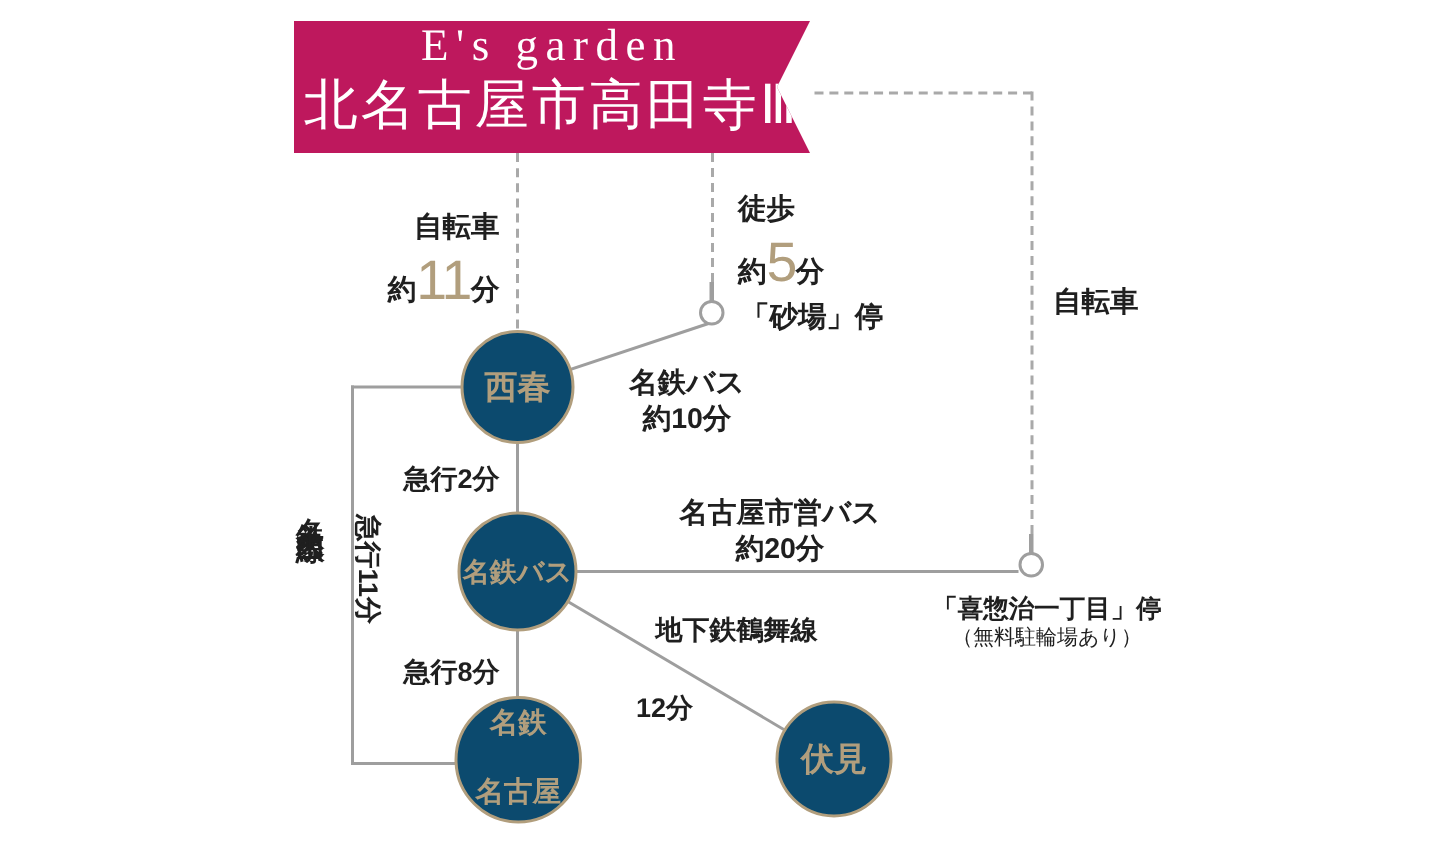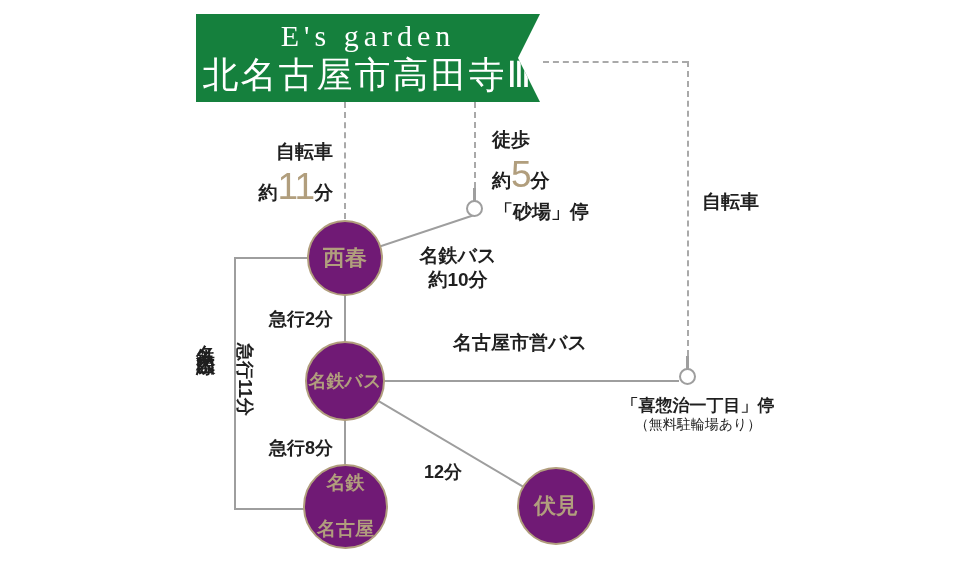--- a/index.html
+++ b/index.html
@@ -3,40 +3,40 @@
 <meta charset="utf-8">
 <style>
   html,body{margin:0;padding:0;background:#fff;}
   #stage{
     position:relative;width:954px;height:565px;background:#fff;overflow:hidden;
     font-family:"Liberation Sans",sans-serif;color:#1f1f1f;
   }
   
   .banner{
     position:absolute;left:196px;top:14px;width:344px;height:88px;
-    background:#15803d;color:#fff;z-index:3;
+    background:#be185d;color:#fff;z-index:3;
     clip-path:polygon(0 0,100% 0,calc(100% - 22px) 50%,100% 100%,0 100%);
-    display:flex;flex-direction:column;align-items:center;justify-content:center;
+    display:flex;flex-direction:column;align-items:center;justify-content:flex-start;
     font-family:"Liberation Serif",serif;
   }
   .banner .title{font-size:30px;letter-spacing:5px;line-height:1.1;}
   .banner .subtitle{font-size:36px;letter-spacing:2px;line-height:1.2;margin-top:2px;}
   
   .dash-v{position:absolute;width:0;border-left:2px dashed #a9a9a9;z-index:1;}
   .dash-h{position:absolute;height:0;border-top:2px dashed #a9a9a9;z-index:1;}
   .solid{position:absolute;height:2px;background:#9e9e9e;z-index:1;transform-origin:0 0;}
   .vline{position:absolute;width:2px;background:#9e9e9e;z-index:1;}
   .bracket{position:absolute;left:234px;top:257px;width:73px;height:249px;z-index:1;
     border-left:2px solid #9e9e9e;border-top:2px solid #9e9e9e;border-bottom:2px solid #9e9e9e;}
   
   .stop-stem{position:absolute;width:2.5px;background:#9e9e9e;z-index:2;}
   .stop-circle{position:absolute;width:17px;height:17px;border:2.5px solid #9e9e9e;
     border-radius:50%;background:#fff;box-sizing:border-box;z-index:2;}
   
-  .station{position:absolute;border:2.5px solid #b19e7d;border-radius:50%;background:#701a75;
+  .station{position:absolute;border:2.5px solid #b19e7d;border-radius:50%;background:#0c4a6e;
     color:#b19e7d;display:flex;flex-direction:column;align-items:center;justify-content:center;
     text-align:right;font-weight:700;z-index:2;box-sizing:border-box;}
   
   .lbl{position:absolute;font-weight:700;font-size:19px;z-index:3;line-height:1.25;}
   .lbl .sm{font-size:19px;}
   .lbl .big{font-size:37px;color:#b19e7d;font-weight:400;letter-spacing:-1px;}
   .center{text-align:center;}
   .right{text-align:right;}
   .vert{writing-mode:vertical-rl;letter-spacing:3px;}
   .rot90{transform:rotate(90deg);transform-origin:0 0;white-space:nowrap;}
@@ -91,22 +91,24 @@
 
   <div class="lbl center" style="left:408px;top:244px;width:100px;">
     <div>名鉄バス</div>
     <div>約10分</div>
   </div>
 
   <div class="lbl right" style="left:250px;top:308px;width:83px;font-size:18px;">急行2分</div>
 
   <div class="lbl center" style="left:430px;top:331px;width:180px;">
     <div>名古屋市営バス</div>
+    <div>約20分</div>
   </div>
 
+  <div class="lbl" style="left:437px;top:409px;font-size:18px;">地下鉄鶴舞線</div>
   <div class="lbl" style="left:424px;top:461px;font-size:18px;">12分</div>
 
   <div class="lbl right" style="left:250px;top:437px;width:83px;font-size:18px;">急行8分</div>
 
   <div class="lbl vert" style="left:194px;top:330px;height:160px;font-size:19px;">名鉄犬山線</div>
   <div class="lbl rot90" style="left:256px;top:343px;font-size:18px;">急行11分</div>
 
   <div class="station" style="left:307px;top:220px;width:76px;height:76px;font-size:22px;">
     <span>西春</span>
   </div>

